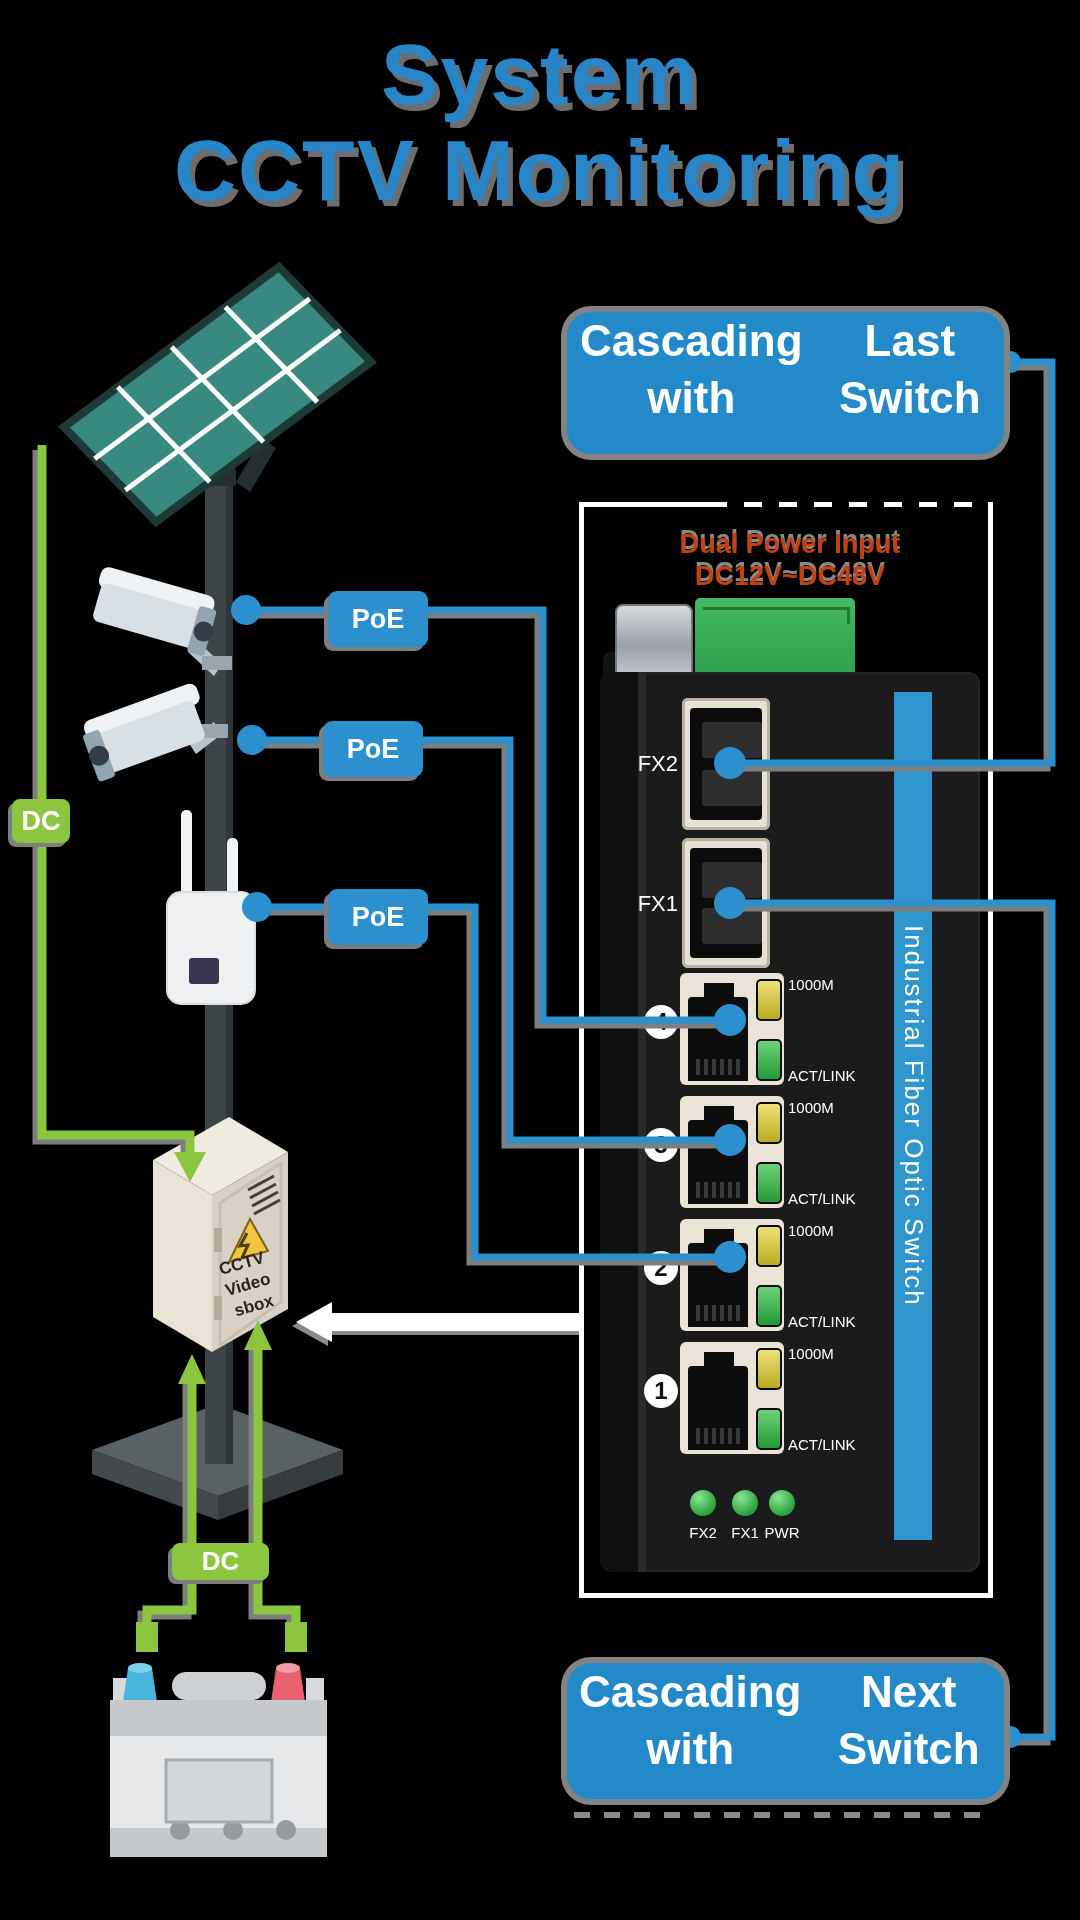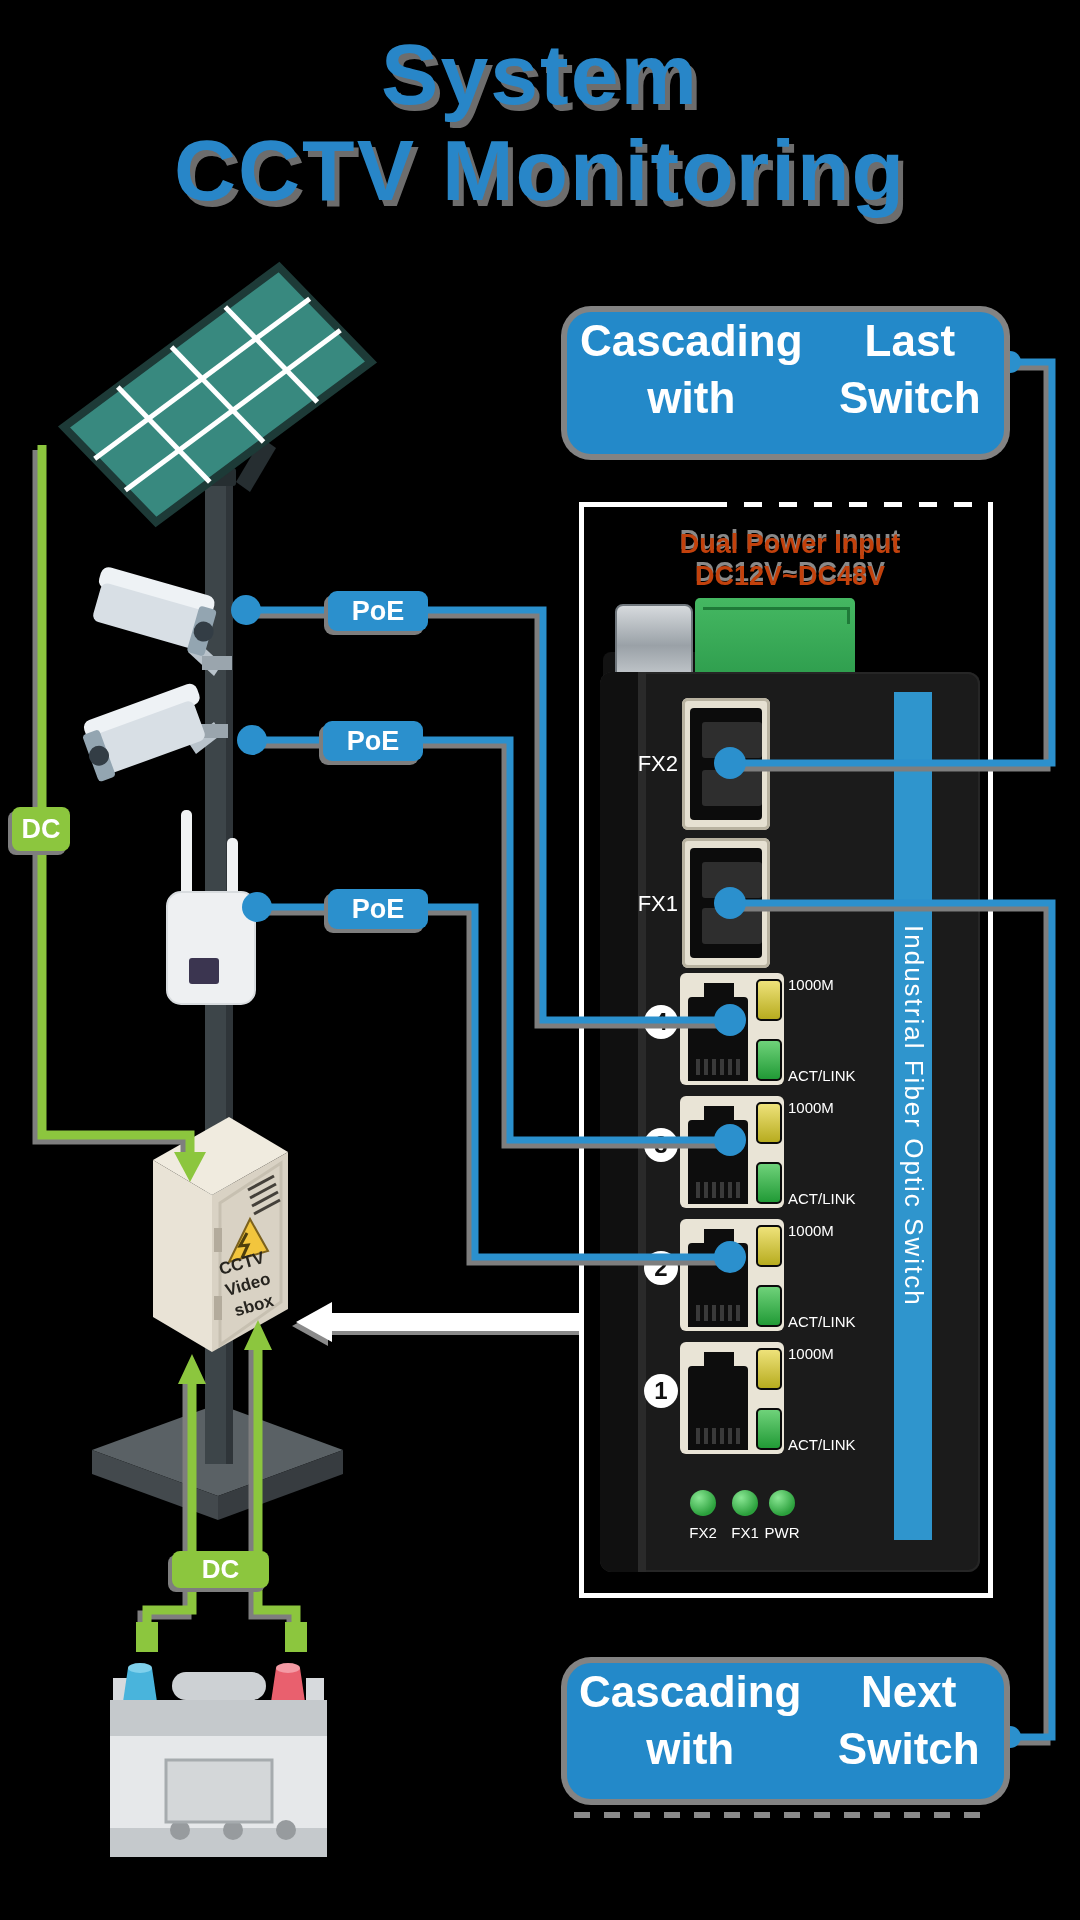--- a/index.html
+++ b/index.html
@@ -18,25 +18,25 @@
            display:flex;flex-direction:row;justify-content:center;text-align:center;z-index:60;}
   .callout-top{left:567px;top:312px;width:437px;height:142px;}
   .callout-bottom{left:567px;top:1663px;width:437px;height:136px;}
   .dash-under{left:574px;top:1812px;width:420px;height:6px;z-index:55;
      background:repeating-linear-gradient(90deg,#8a8a8a 0 16px,transparent 16px 30px);}
 
   
   .badge{background:#2b90cd;color:#fff;font-weight:bold;border-radius:9px;
          display:flex;align-items:center;justify-content:center;
          box-shadow:-4px 4px 0 #7e7e7e;z-index:60;}
-  .poe{width:100px;height:40px;font-size:27px;text-align:center;}
+  .poe{width:100px;height:56px;font-size:27px;text-align:center;}
   .poe1{left:328px;top:591px;} .poe2{left:323px;top:721px;} .poe3{left:328px;top:889px;}
   .dcbadge{background:#8cc63e;color:#fff;font-weight:bold;border-radius:8px;
            display:flex;align-items:center;justify-content:center;
-           box-shadow:-4px 4px 0 #7e7e7e;z-index:60;margin-top:8px;}
+           box-shadow:-4px 4px 0 #7e7e7e;z-index:60;}
   .dc-solar{left:12px;top:799px;width:58px;height:44px;font-size:27px;}
   .dc-batt{left:172px;top:1543px;width:97px;height:37px;font-size:26px;}
 
   
   .outline-edge{background:#fff;z-index:20;}
   .oe-left{left:579px;top:502px;width:5px;height:1096px;}
   .oe-right{left:988px;top:502px;width:5px;height:1096px;}
   .oe-bottom{left:579px;top:1593px;width:414px;height:5px;}
   .oe-top-solid{left:579px;top:502px;width:130px;height:5px;}
   .oe-top-dash{left:709px;top:502px;width:284px;height:5px;background:

